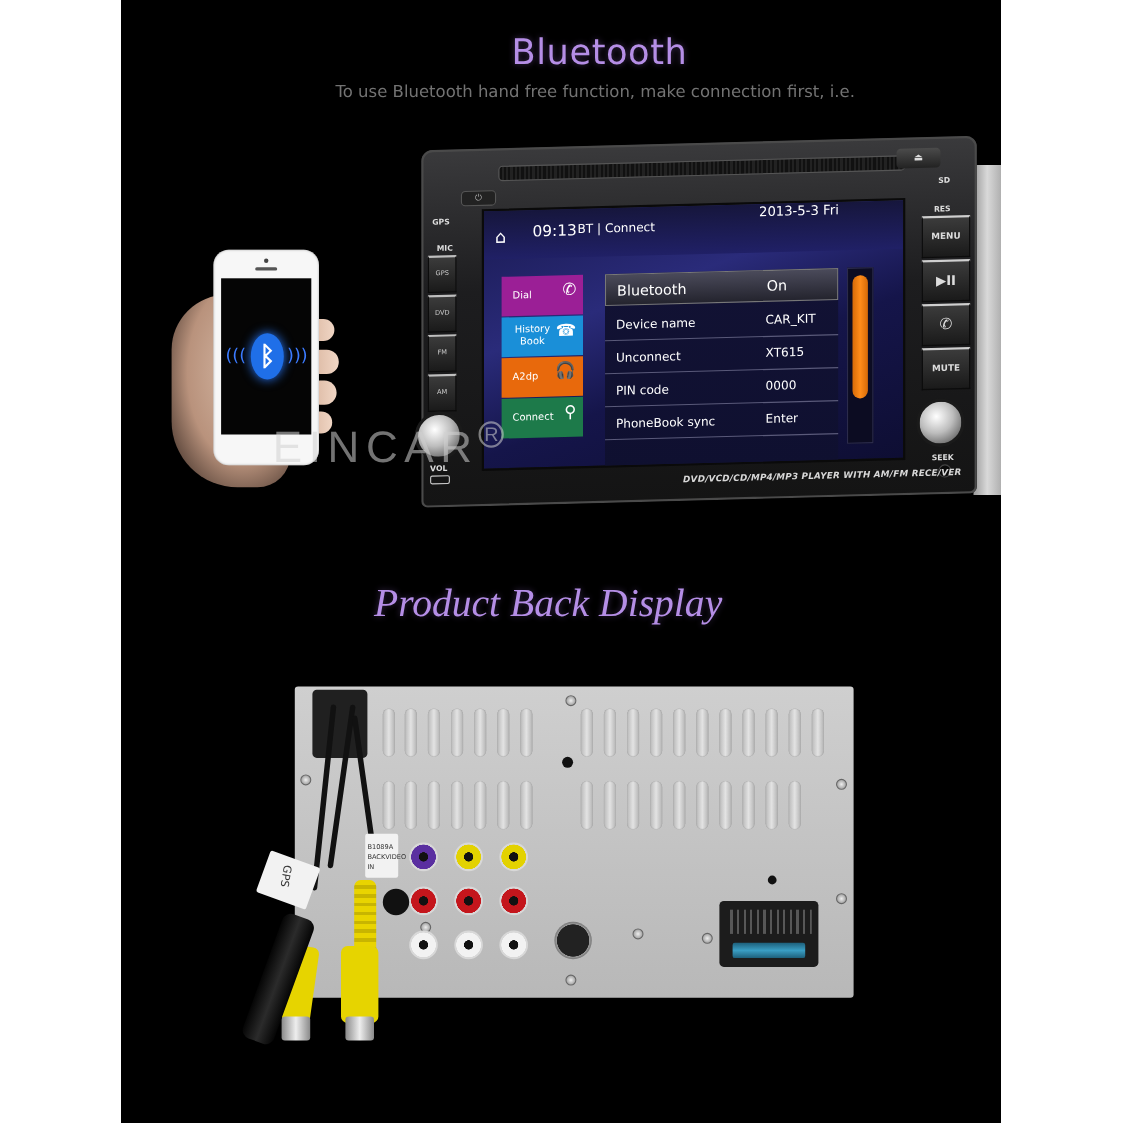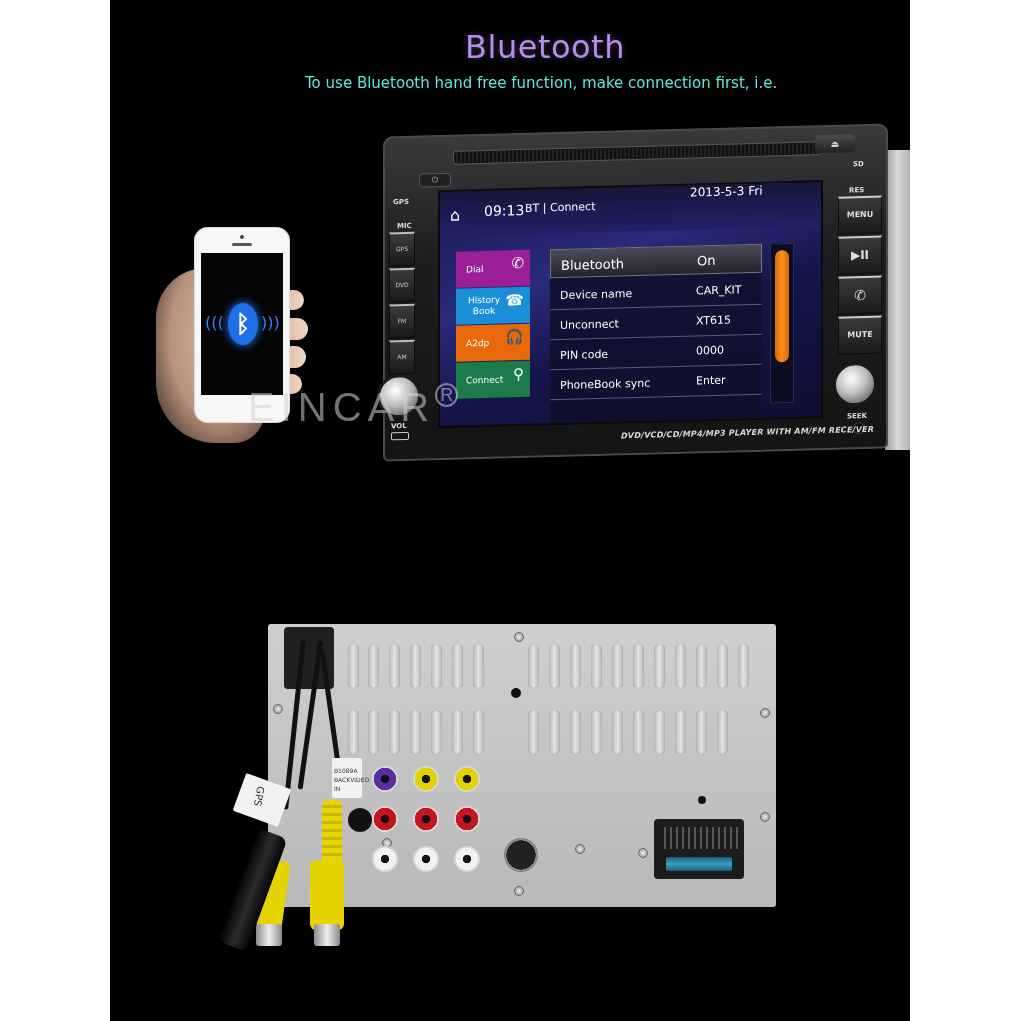--- a/index.html
+++ b/index.html
@@ -2,21 +2,21 @@
 <html><head>
 <meta charset="utf-8">
 <style>
   * { box-sizing: border-box; margin: 0; padding: 0; }
   html, body { width: 1021px; height: 1021px; background: #ffffff; overflow: hidden; }
   body { position: relative; font-family: "DejaVu Sans", sans-serif; }
   .panel { position: absolute; left: 110px; top: 0; width: 800px; height: 1021px; background: #000; overflow: hidden; }
 
   
   .h-bt { position: absolute; left: 335px; top: 28px; width: 200px; text-align: center; font-family: "DejaVu Sans", sans-serif; font-size: 32px; color: #b58ee6; letter-spacing: 0.5px; text-shadow: 0 0 6px rgba(170,120,230,0.4); }
-  .sub { position: absolute; left: 195px; font-size: 15px; color: #5eead4; white-space: nowrap; }
+  .sub { position: absolute; left: 195px; font-size: 15px; color: #737373; white-space: nowrap; }
   .sub1 { top: 74px; }
   .sub2 { top: 96px; }
   .h-back { position: absolute; left: 230px; top: 527px; font-family: "Liberation Serif", serif; font-style: italic; font-size: 36px; color: #b58ee6; text-shadow: 0 0 6px rgba(170,120,230,0.35); white-space: nowrap; }
 
   
   .hand { position: absolute; left: 46px; top: 268px; width: 108px; height: 175px; background: radial-gradient(ellipse at 60% 40%, #e8c9b4 0%, #c99f87 55%, #2a1d18 100%); border-radius: 50px 20px 30px 60px; opacity: .92; }
   .finger { position: absolute; background: linear-gradient(90deg,#d8b39c,#f0d6c5); border-radius: 14px; }
   .phone { position: absolute; left: 84px; top: 227px; width: 96px; height: 196px; background: #f7f7f7; border-radius: 14px; box-shadow: inset 0 0 2px #999; }
   .phone .scr { position: absolute; left: 7px; top: 26px; width: 82px; height: 142px; background: #050505; }
   .phone .spk { position: absolute; left: 38px; top: 16px; width: 20px; height: 3px; background: #555; border-radius: 2px; }
@@ -174,20 +174,21 @@
       </div>
 
       <div class="scrollbar">
         <div class="thumb"></div>
       </div>
     </div>
   </div>
 
   <div class="logo-wm"><span>EINCAR</span><span class="r">R</span></div>
 
+  <div class="h-back">Product Back Display</div>
 
   <div class="back">
     <div class="bracket"></div>
 
     <div class="vent" style="left:80px;top:20px;"></div>
     <div class="vent" style="left:100px;top:20px;"></div>
     <div class="vent" style="left:121px;top:20px;"></div>
     <div class="vent" style="left:142px;top:20px;"></div>
     <div class="vent" style="left:163px;top:20px;"></div>
     <div class="vent" style="left:184px;top:20px;"></div>

